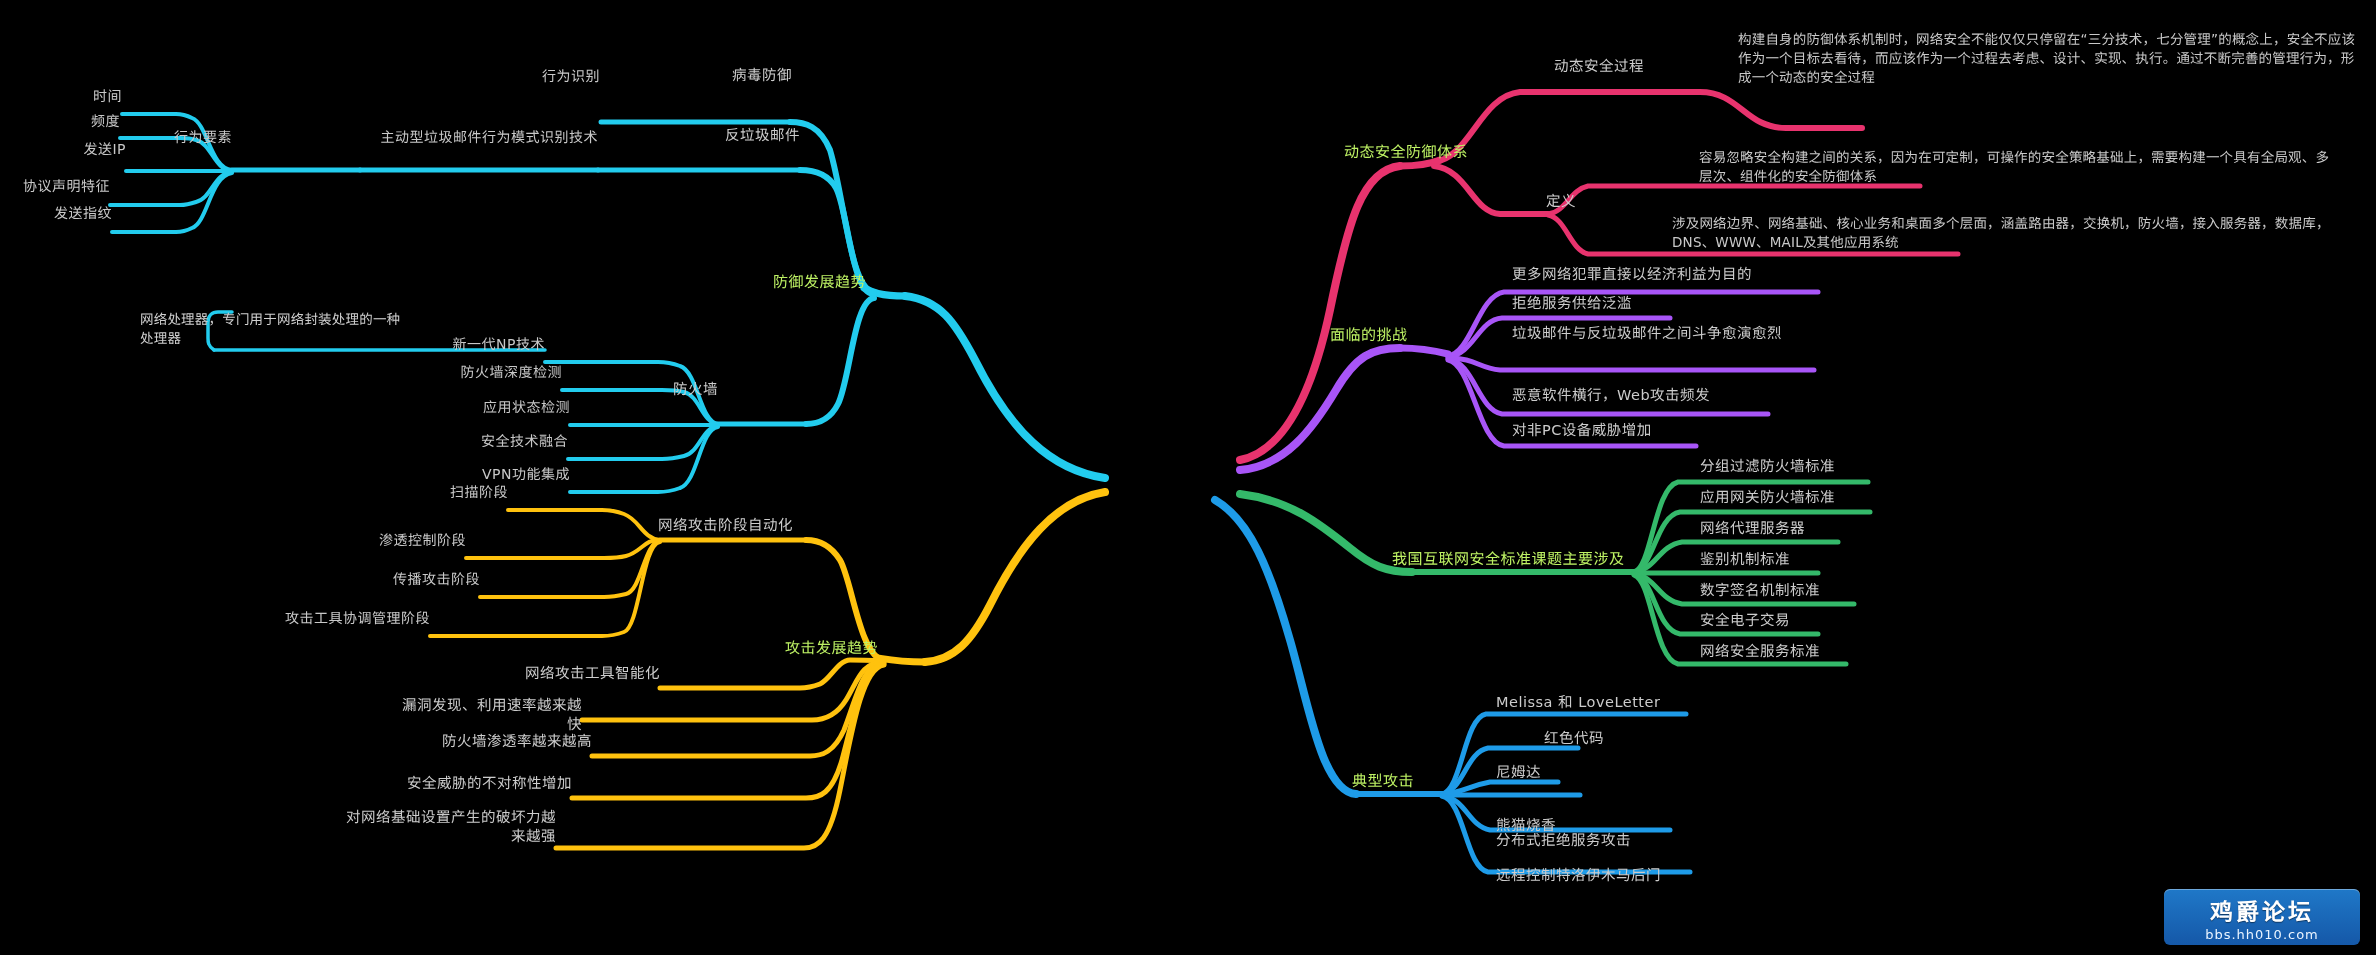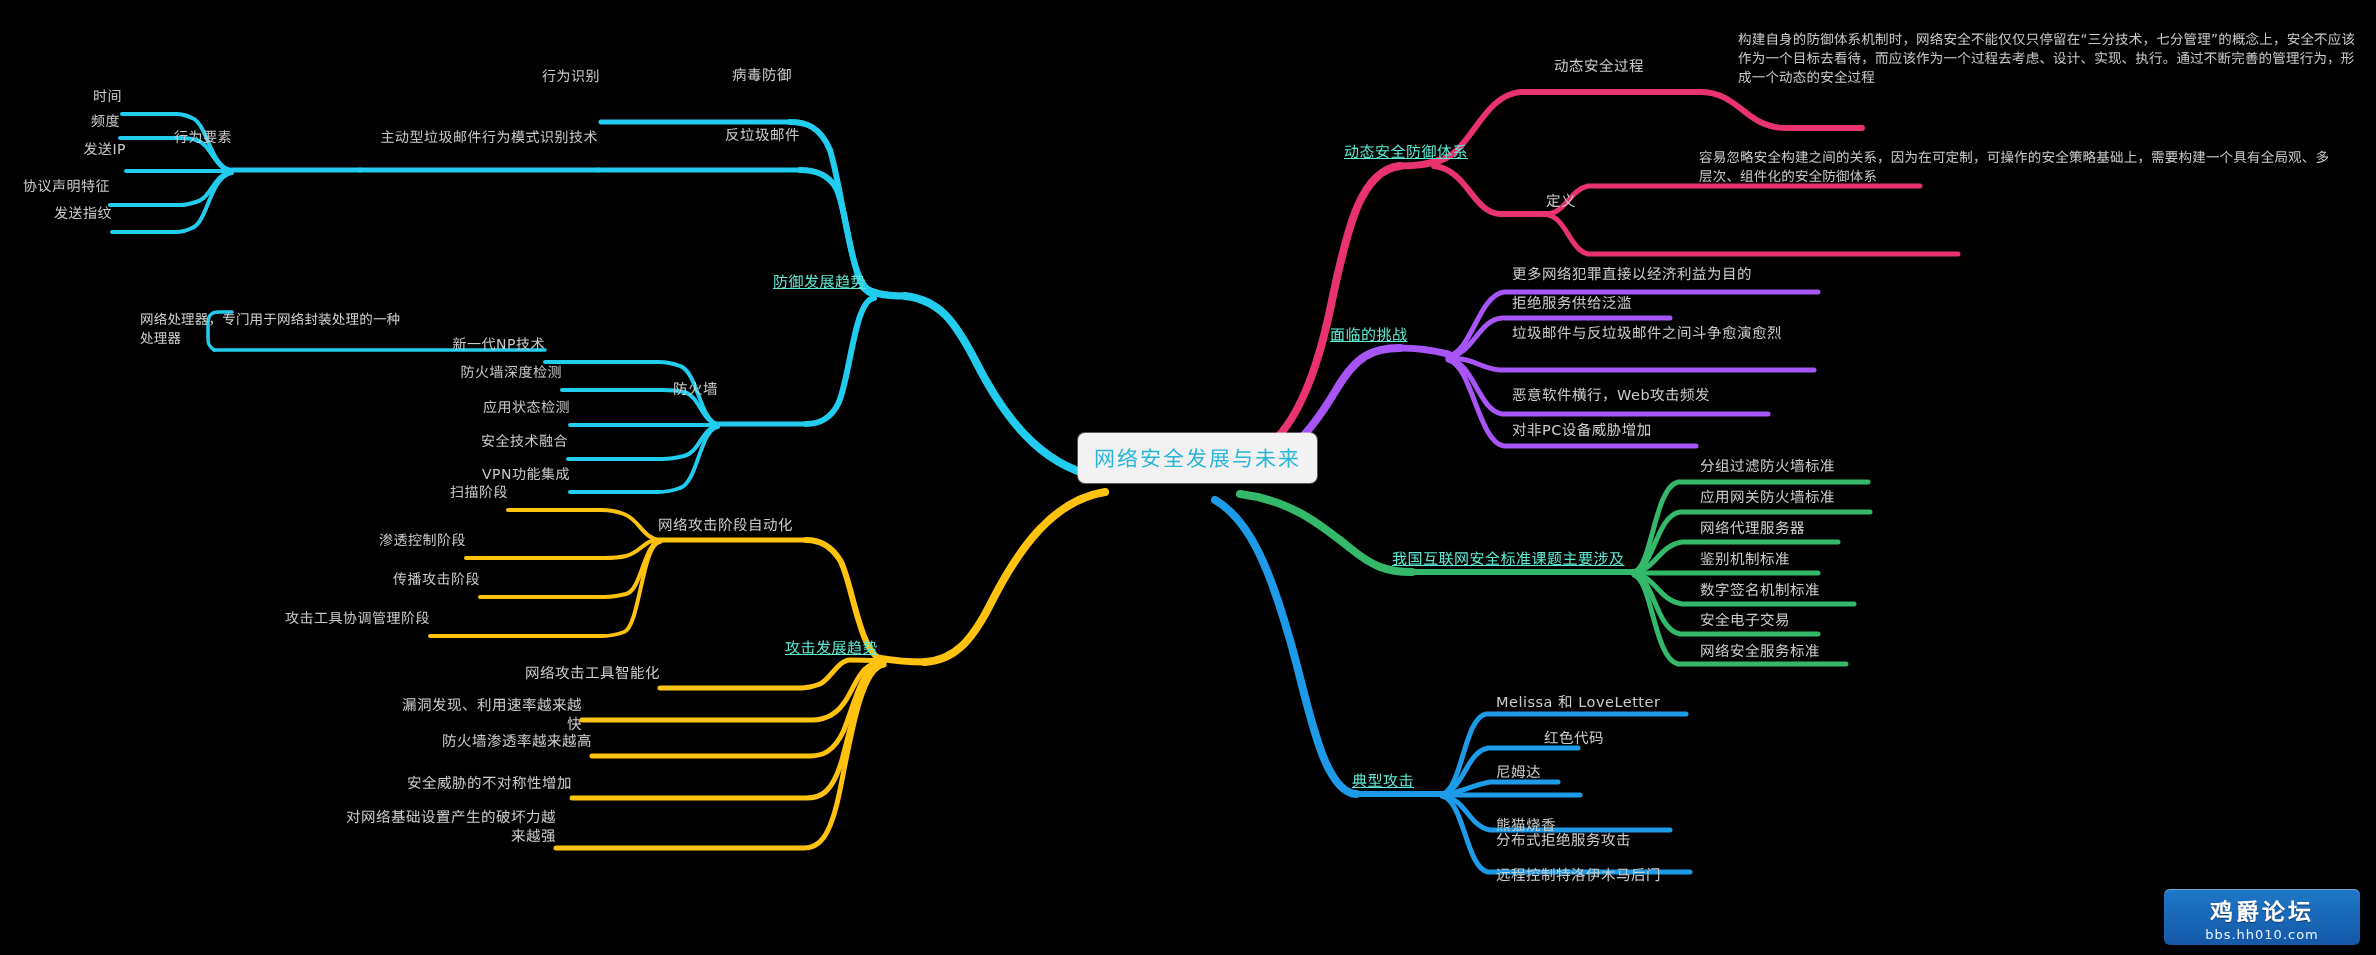--- a/index.html
+++ b/index.html
@@ -13,21 +13,21 @@
   svg.links{position:absolute;left:0;top:0;width:2376px;height:955px;pointer-events:none;}
   svg.links path{fill:none;stroke-linecap:round;stroke-linejoin:round;}
 
   .node{
     position:absolute;
     color:#cfcfcf;
     white-space:pre-line;
     line-height:1.28;
     letter-spacing:.5px;
   }
-  .node.lvl1{font-size:15px;color:#5eead4;text-decoration:underline;}
+  .node.lvl1{font-size:15px;color:#bef264;}
   .node.lvl2{font-size:14.5px;color:#cccccc;}
   .node.lvl3{font-size:14px;color:#c8c8c8;}
   .node.para{font-size:13.5px;color:#c9c9c9;line-height:1.42;letter-spacing:.2px;}
   .node.right{text-align:left;}
   .node.left{text-align:right;}
 
   
   #root-node{
     position:absolute;
     background:#f2f2f2;
@@ -157,21 +157,20 @@
       <path d="M1442,794 C1462,790 1464,718 1486,714 L1686,714" stroke-width="5"></path>
       <path d="M1442,794 C1464,790 1466,752 1488,748 L1578,748" stroke-width="5"></path>
       <path d="M1442,794 C1466,792 1468,786 1490,782 L1558,782" stroke-width="5"></path>
       <path d="M1442,795 L1580,795" stroke-width="5"></path>
       <path d="M1442,796 C1466,798 1468,826 1490,830 L1670,830" stroke-width="5"></path>
       <path d="M1442,796 C1464,800 1466,868 1488,872 L1690,872" stroke-width="5"></path>
     </g>
 
   </svg>
 
-  <div id="root-node" style="left:1078px;top:458px;transform:translate(0,-50%);">网络安全发展与未来</div>
 
   <div class="node lvl1 left" style="left:766px;top:273px;width:100px;">防御发展趋势</div>
 
   <div class="node lvl2 left" style="left:692px;top:66px;width:100px;">病毒防御</div>
   <div class="node lvl3 left" style="left:500px;top:68px;width:100px;">行为识别</div>
 
   <div class="node lvl2 left" style="left:690px;top:126px;width:110px;">反垃圾邮件</div>
   <div class="node lvl3 left" style="left:250px;top:129px;width:348px;">主动型垃圾邮件行为模式识别技术</div>
   <div class="node lvl3 left" style="left:152px;top:129px;width:80px;">行为要素</div>
 
@@ -202,20 +201,21 @@
   <div class="node lvl2 left" style="left:420px;top:732px;width:172px;">防火墙渗透率越来越高</div>
   <div class="node lvl2 left" style="left:398px;top:774px;width:174px;">安全威胁的不对称性增加</div>
   <div class="node lvl2 left" style="left:344px;top:808px;width:212px;">对网络基础设置产生的破坏力越来越强</div>
 
   <div class="node lvl1 right" style="left:1344px;top:143px;width:150px;">动态安全防御体系</div>
   <div class="node lvl2 right" style="left:1554px;top:57px;width:140px;">动态安全过程</div>
   <div class="node para right" style="left:1738px;top:30px;width:618px;">构建自身的防御体系机制时，网络安全不能仅仅只停留在“三分技术，七分管理”的概念上，安全不应该作为一个目标去看待，而应该作为一个过程去考虑、设计、实现、执行。通过不断完善的管理行为，形成一个动态的安全过程</div>
 
   <div class="node lvl2 right" style="left:1546px;top:192px;width:60px;">定义</div>
   <div class="node para right" style="left:1684px;top:148px;width:636px;margin-left:15px;">容易忽略安全构建之间的关系，因为在可定制，可操作的安全策略基础上，需要构建一个具有全局观、多层次、组件化的安全防御体系</div>
+  <div class="node para right" style="left:1672px;top:214px;width:666px;">涉及网络边界、网络基础、核心业务和桌面多个层面，涵盖路由器，交换机，防火墙，接入服务器，数据库，DNS、WWW、MAIL及其他应用系统</div>
 
   <div class="node lvl1 right" style="left:1330px;top:326px;width:110px;">面临的挑战</div>
   <div class="node lvl2 right" style="left:1512px;top:265px;width:310px;">更多网络犯罪直接以经济利益为目的</div>
   <div class="node lvl2 right" style="left:1512px;top:294px;width:200px;">拒绝服务供给泛滥</div>
   <div class="node lvl2 right" style="left:1512px;top:324px;width:300px;">垃圾邮件与反垃圾邮件之间斗争愈演愈烈</div>
   <div class="node lvl2 right" style="left:1512px;top:386px;width:280px;">恶意软件横行，Web攻击频发</div>
   <div class="node lvl2 right" style="left:1512px;top:421px;width:220px;">对非PC设备威胁增加</div>
 
   <div class="node lvl1 right" style="left:1392px;top:550px;width:244px;">我国互联网安全标准课题主要涉及</div>
   <div class="node lvl2 right" style="left:1700px;top:457px;width:190px;">分组过滤防火墙标准</div>

